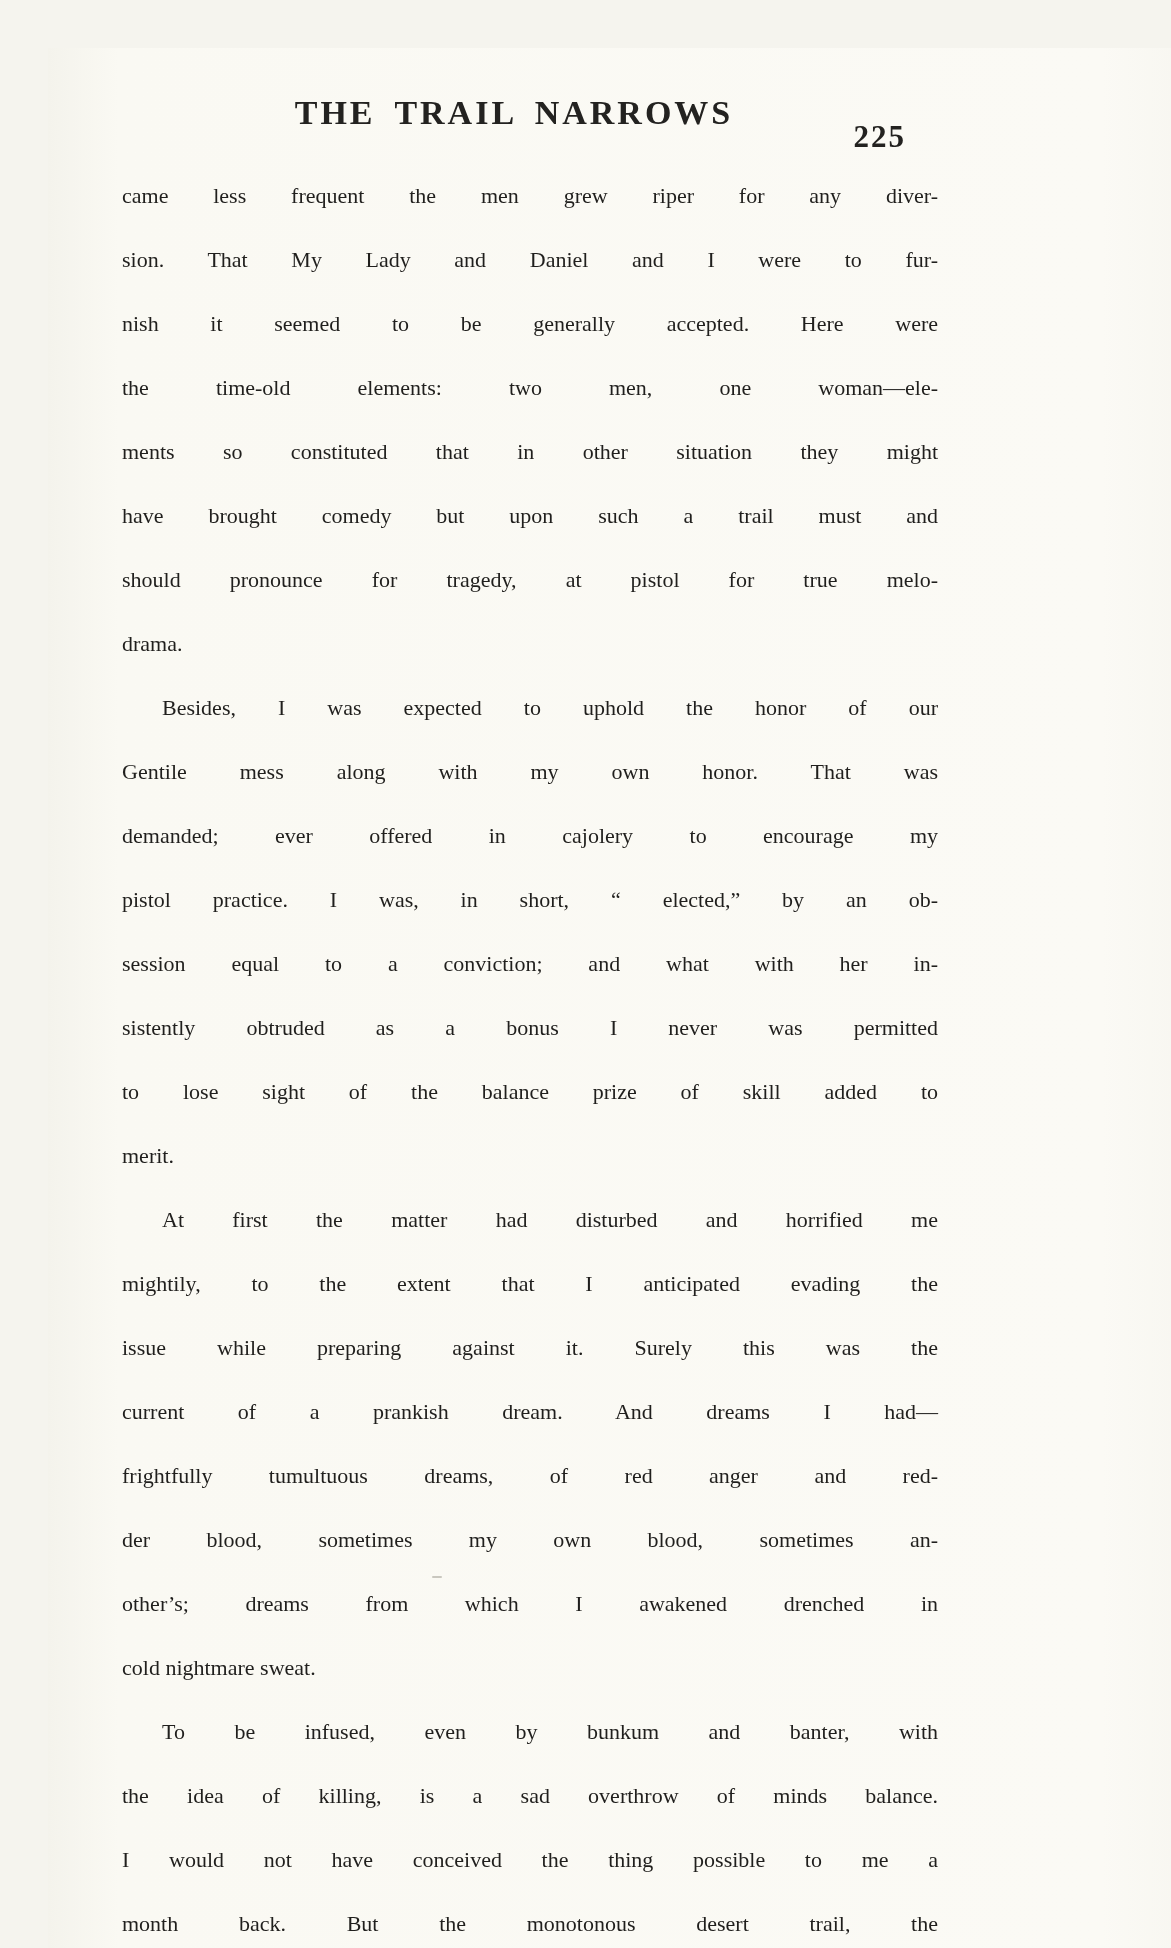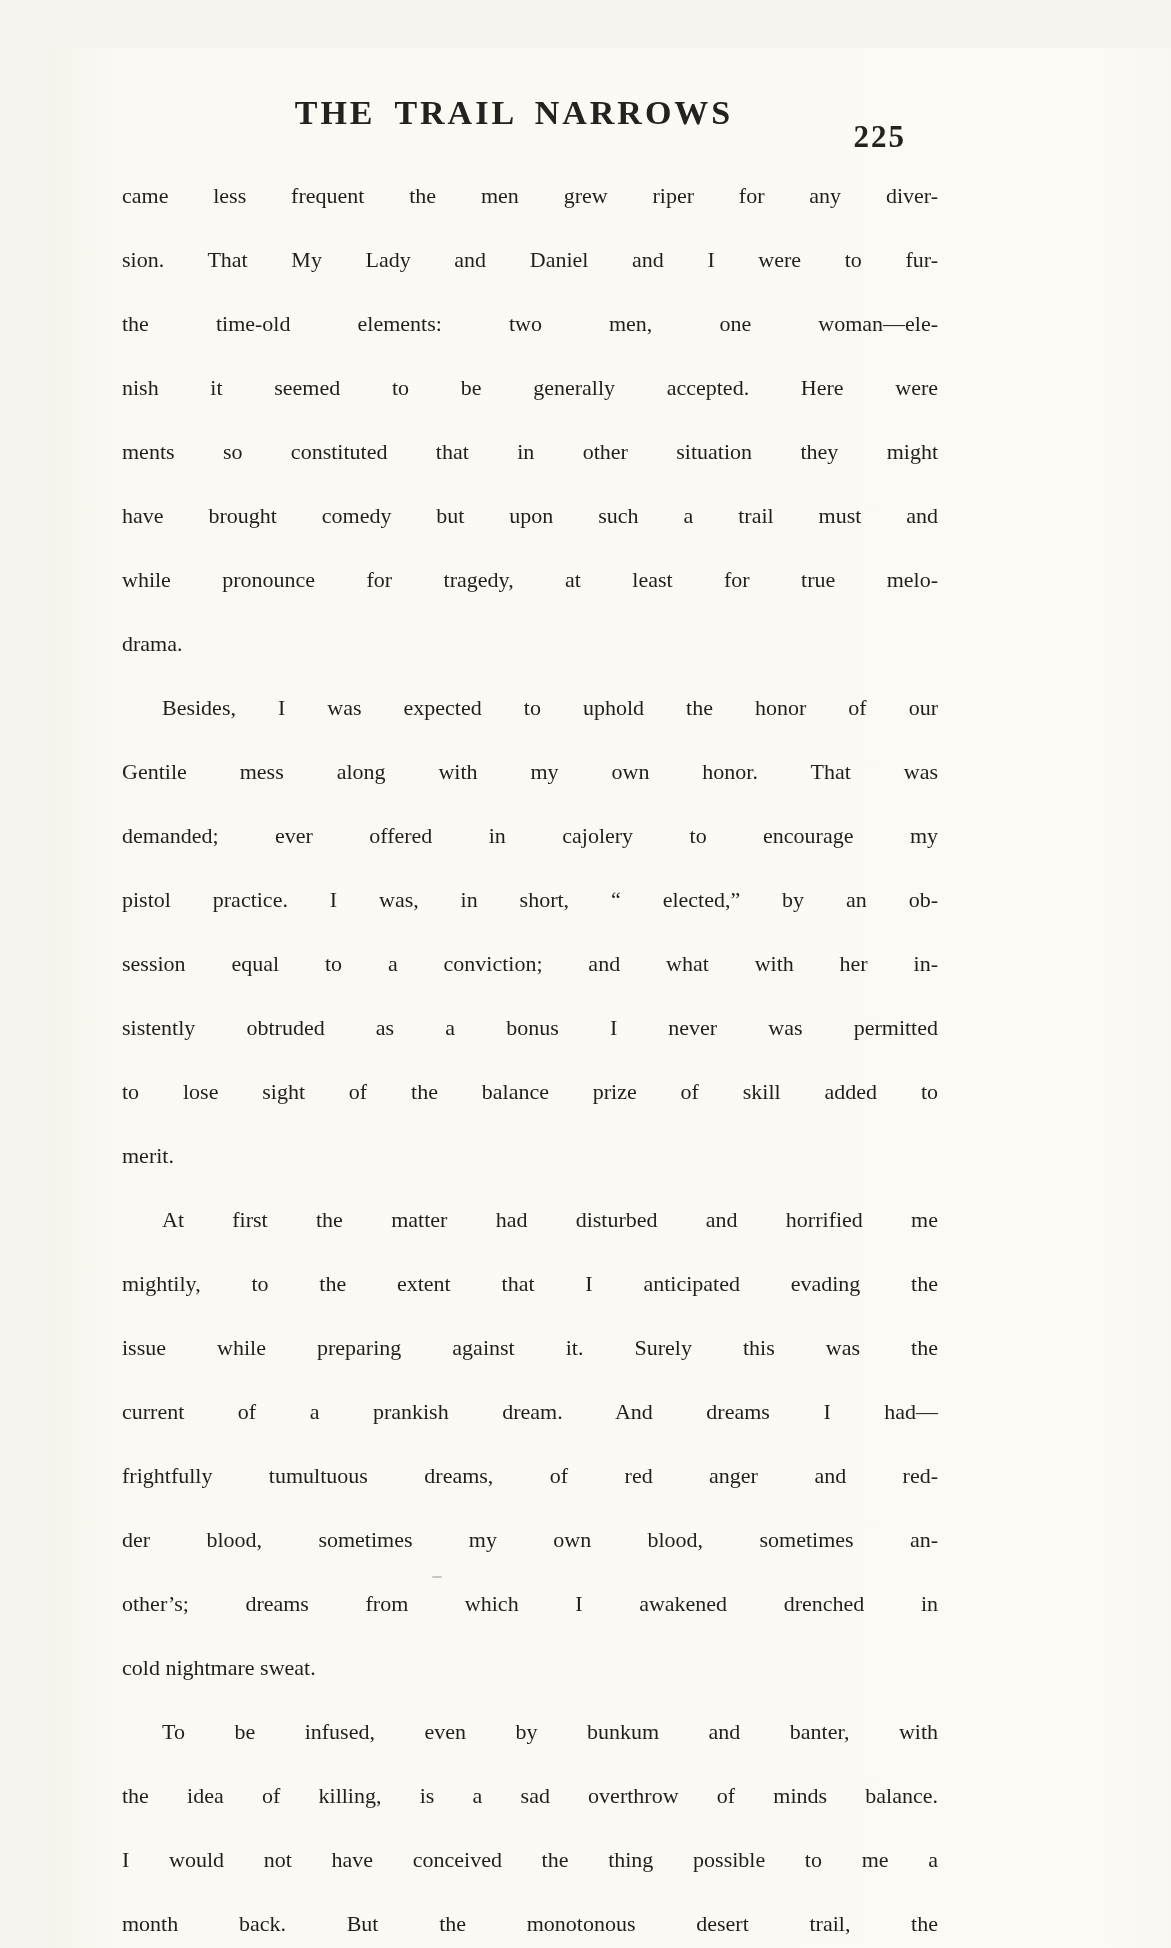--- a/index.html
+++ b/index.html
@@ -85,25 +85,25 @@
 <div class="page">
 
   <div class="header">
     <div class="running-title">THE TRAIL NARROWS</div>
     <div class="page-number">225</div>
   </div>
 
   <div class="body-text" id="body-text">
       <div class="line">came less frequent the men grew riper for any diver-</div>
       <div class="line">sion.  That My Lady and Daniel and I were to fur-</div>
+      <div class="line">nish it seemed to be generally accepted.  Here were</div>
       <div class="line">the time-old elements: two men, one woman—ele-</div>
-      <div class="line">nish it seemed to be generally accepted.  Here were</div>
       <div class="line">ments so constituted that in other situation they might</div>
       <div class="line">have brought comedy but upon such a trail must and</div>
-      <div class="line">while pronounce for tragedy, at least for true melo-</div>
+      <div class="line">should pronounce for tragedy, at pistol for true melo-</div>
       <div class="line last">drama.</div>
       <div class="line indent">Besides, I was expected to uphold the honor of our</div>
       <div class="line">Gentile mess along with my own honor.  That was</div>
       <div class="line">demanded; ever offered in cajolery to encourage my</div>
       <div class="line">pistol practice.  I was, in short, “ elected,” by an ob-</div>
       <div class="line">session equal to a conviction; and what with her in-</div>
       <div class="line">sistently obtruded as a bonus I never was permitted</div>
       <div class="line">to lose sight of the balance prize of skill added to</div>
       <div class="line last">merit.</div>
       <div class="line indent">At first the matter had disturbed and horrified me</div>

